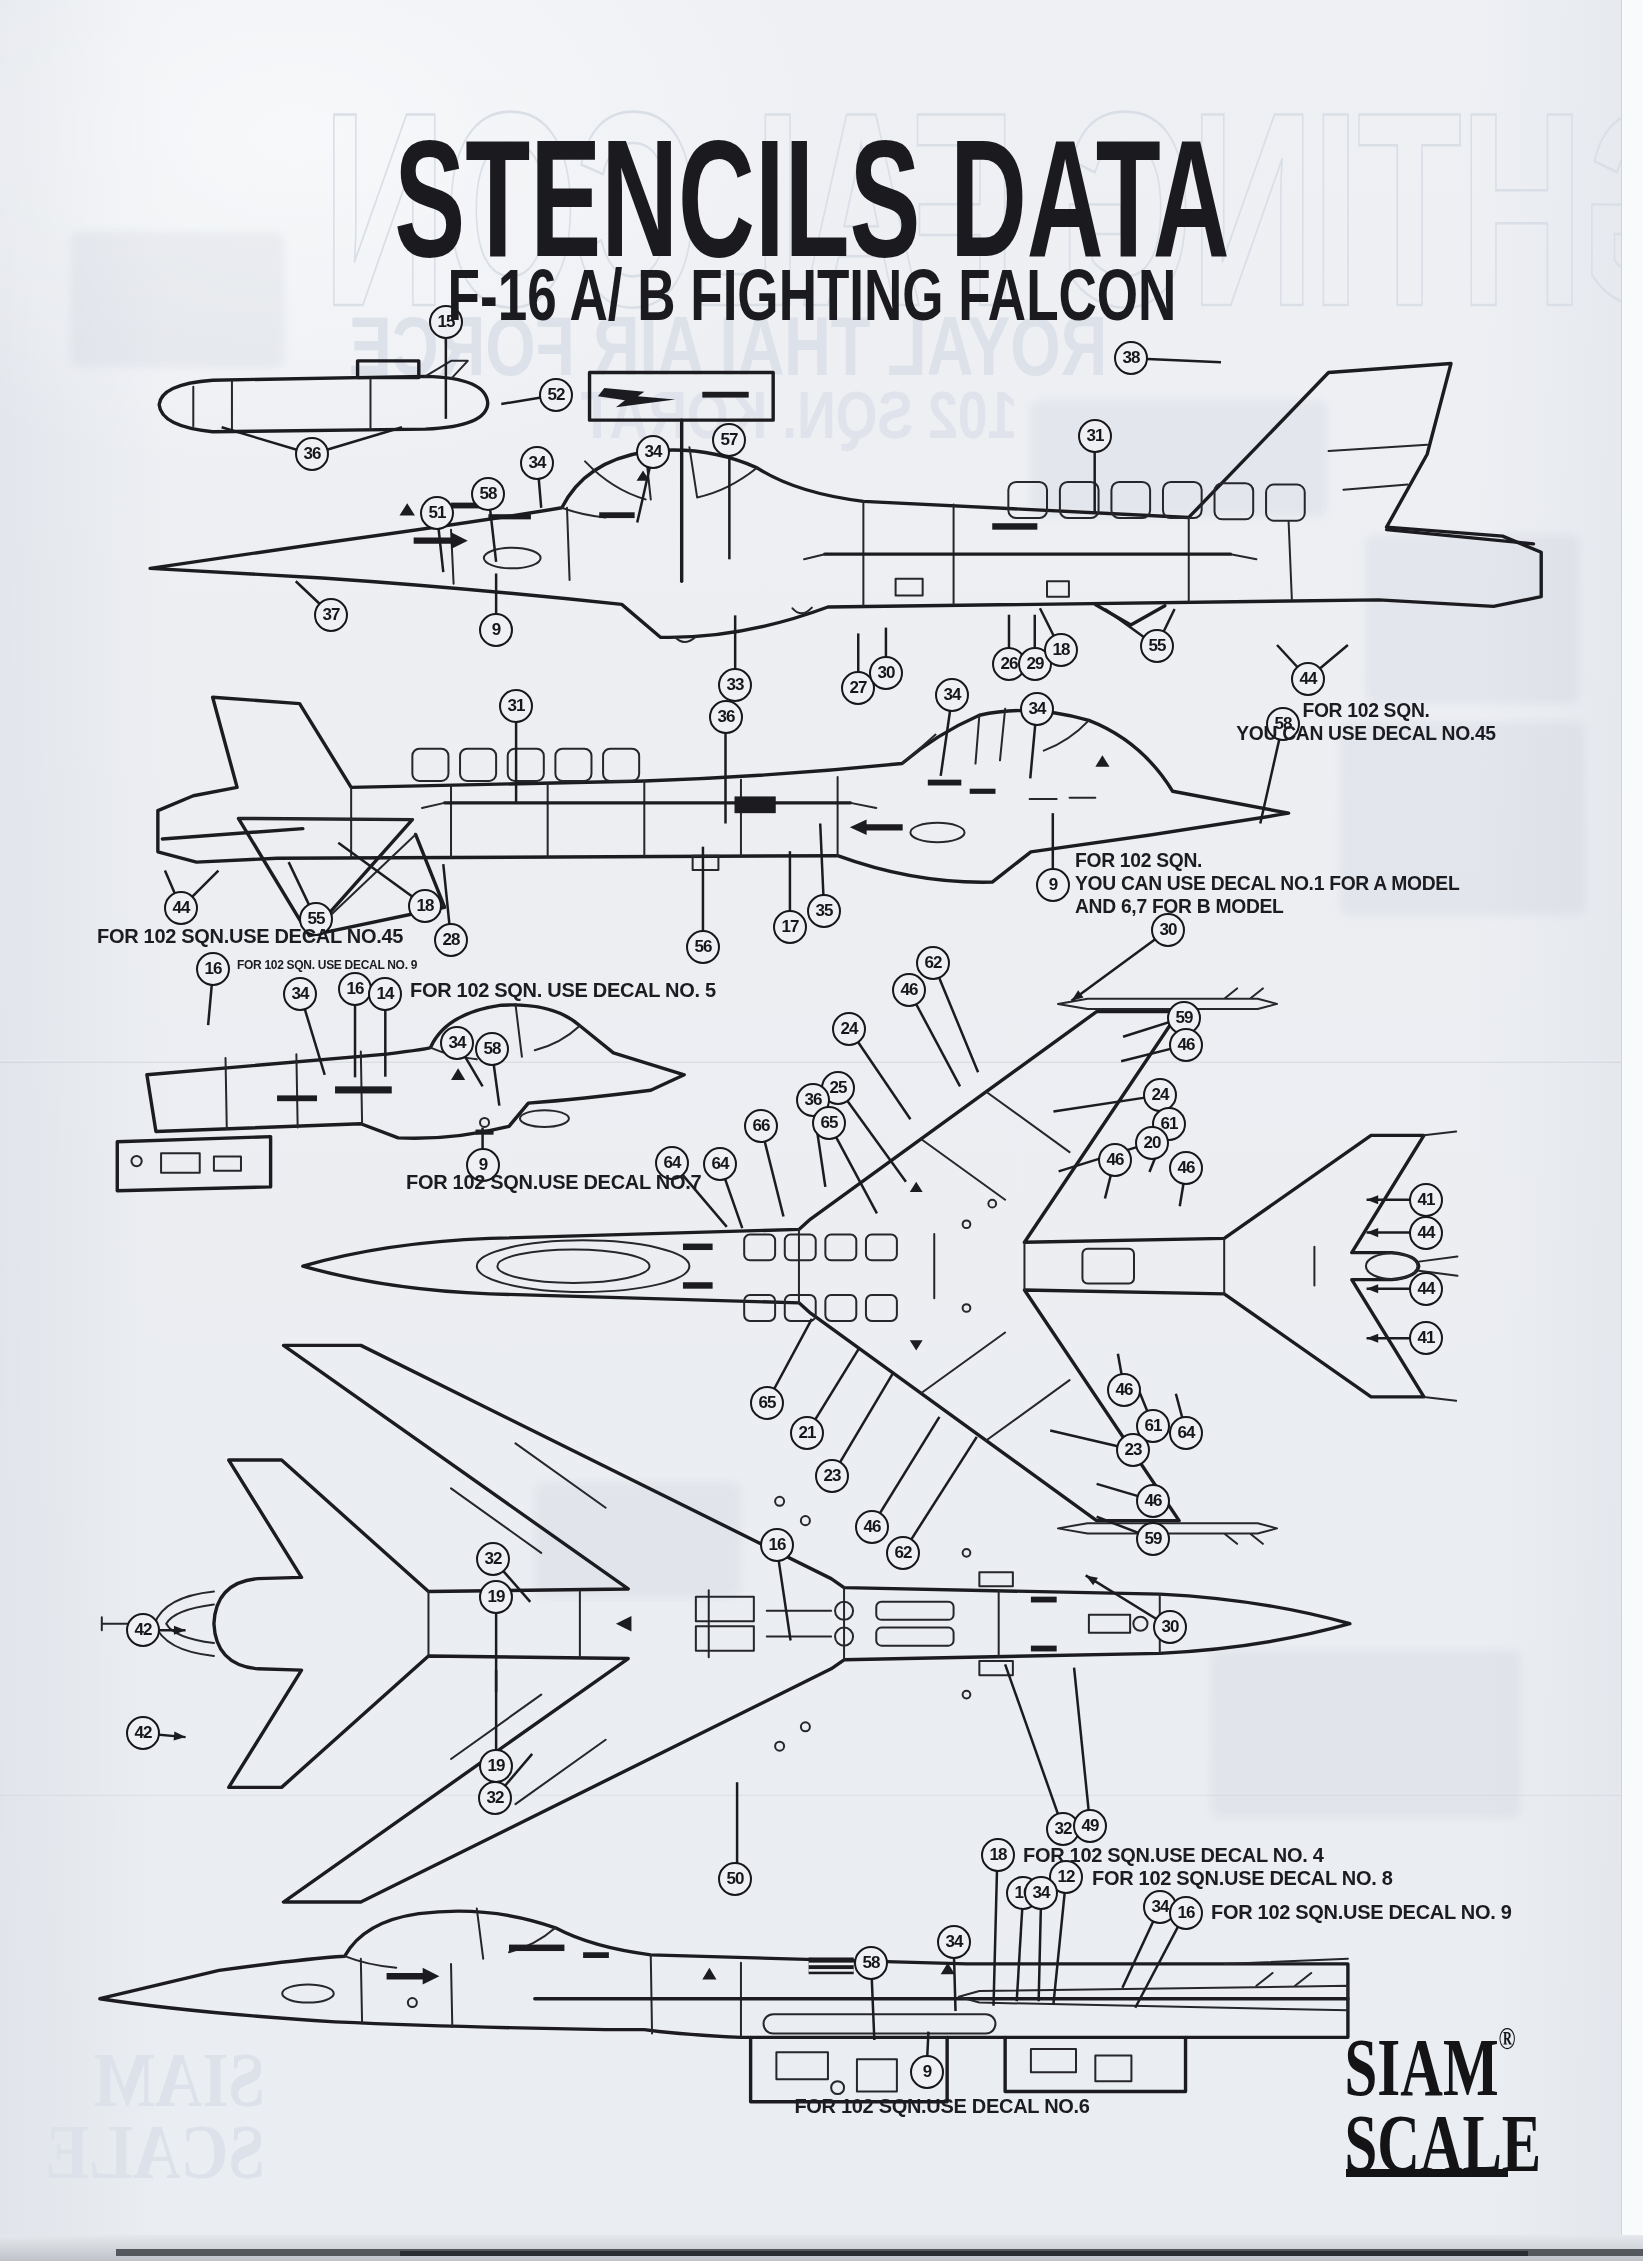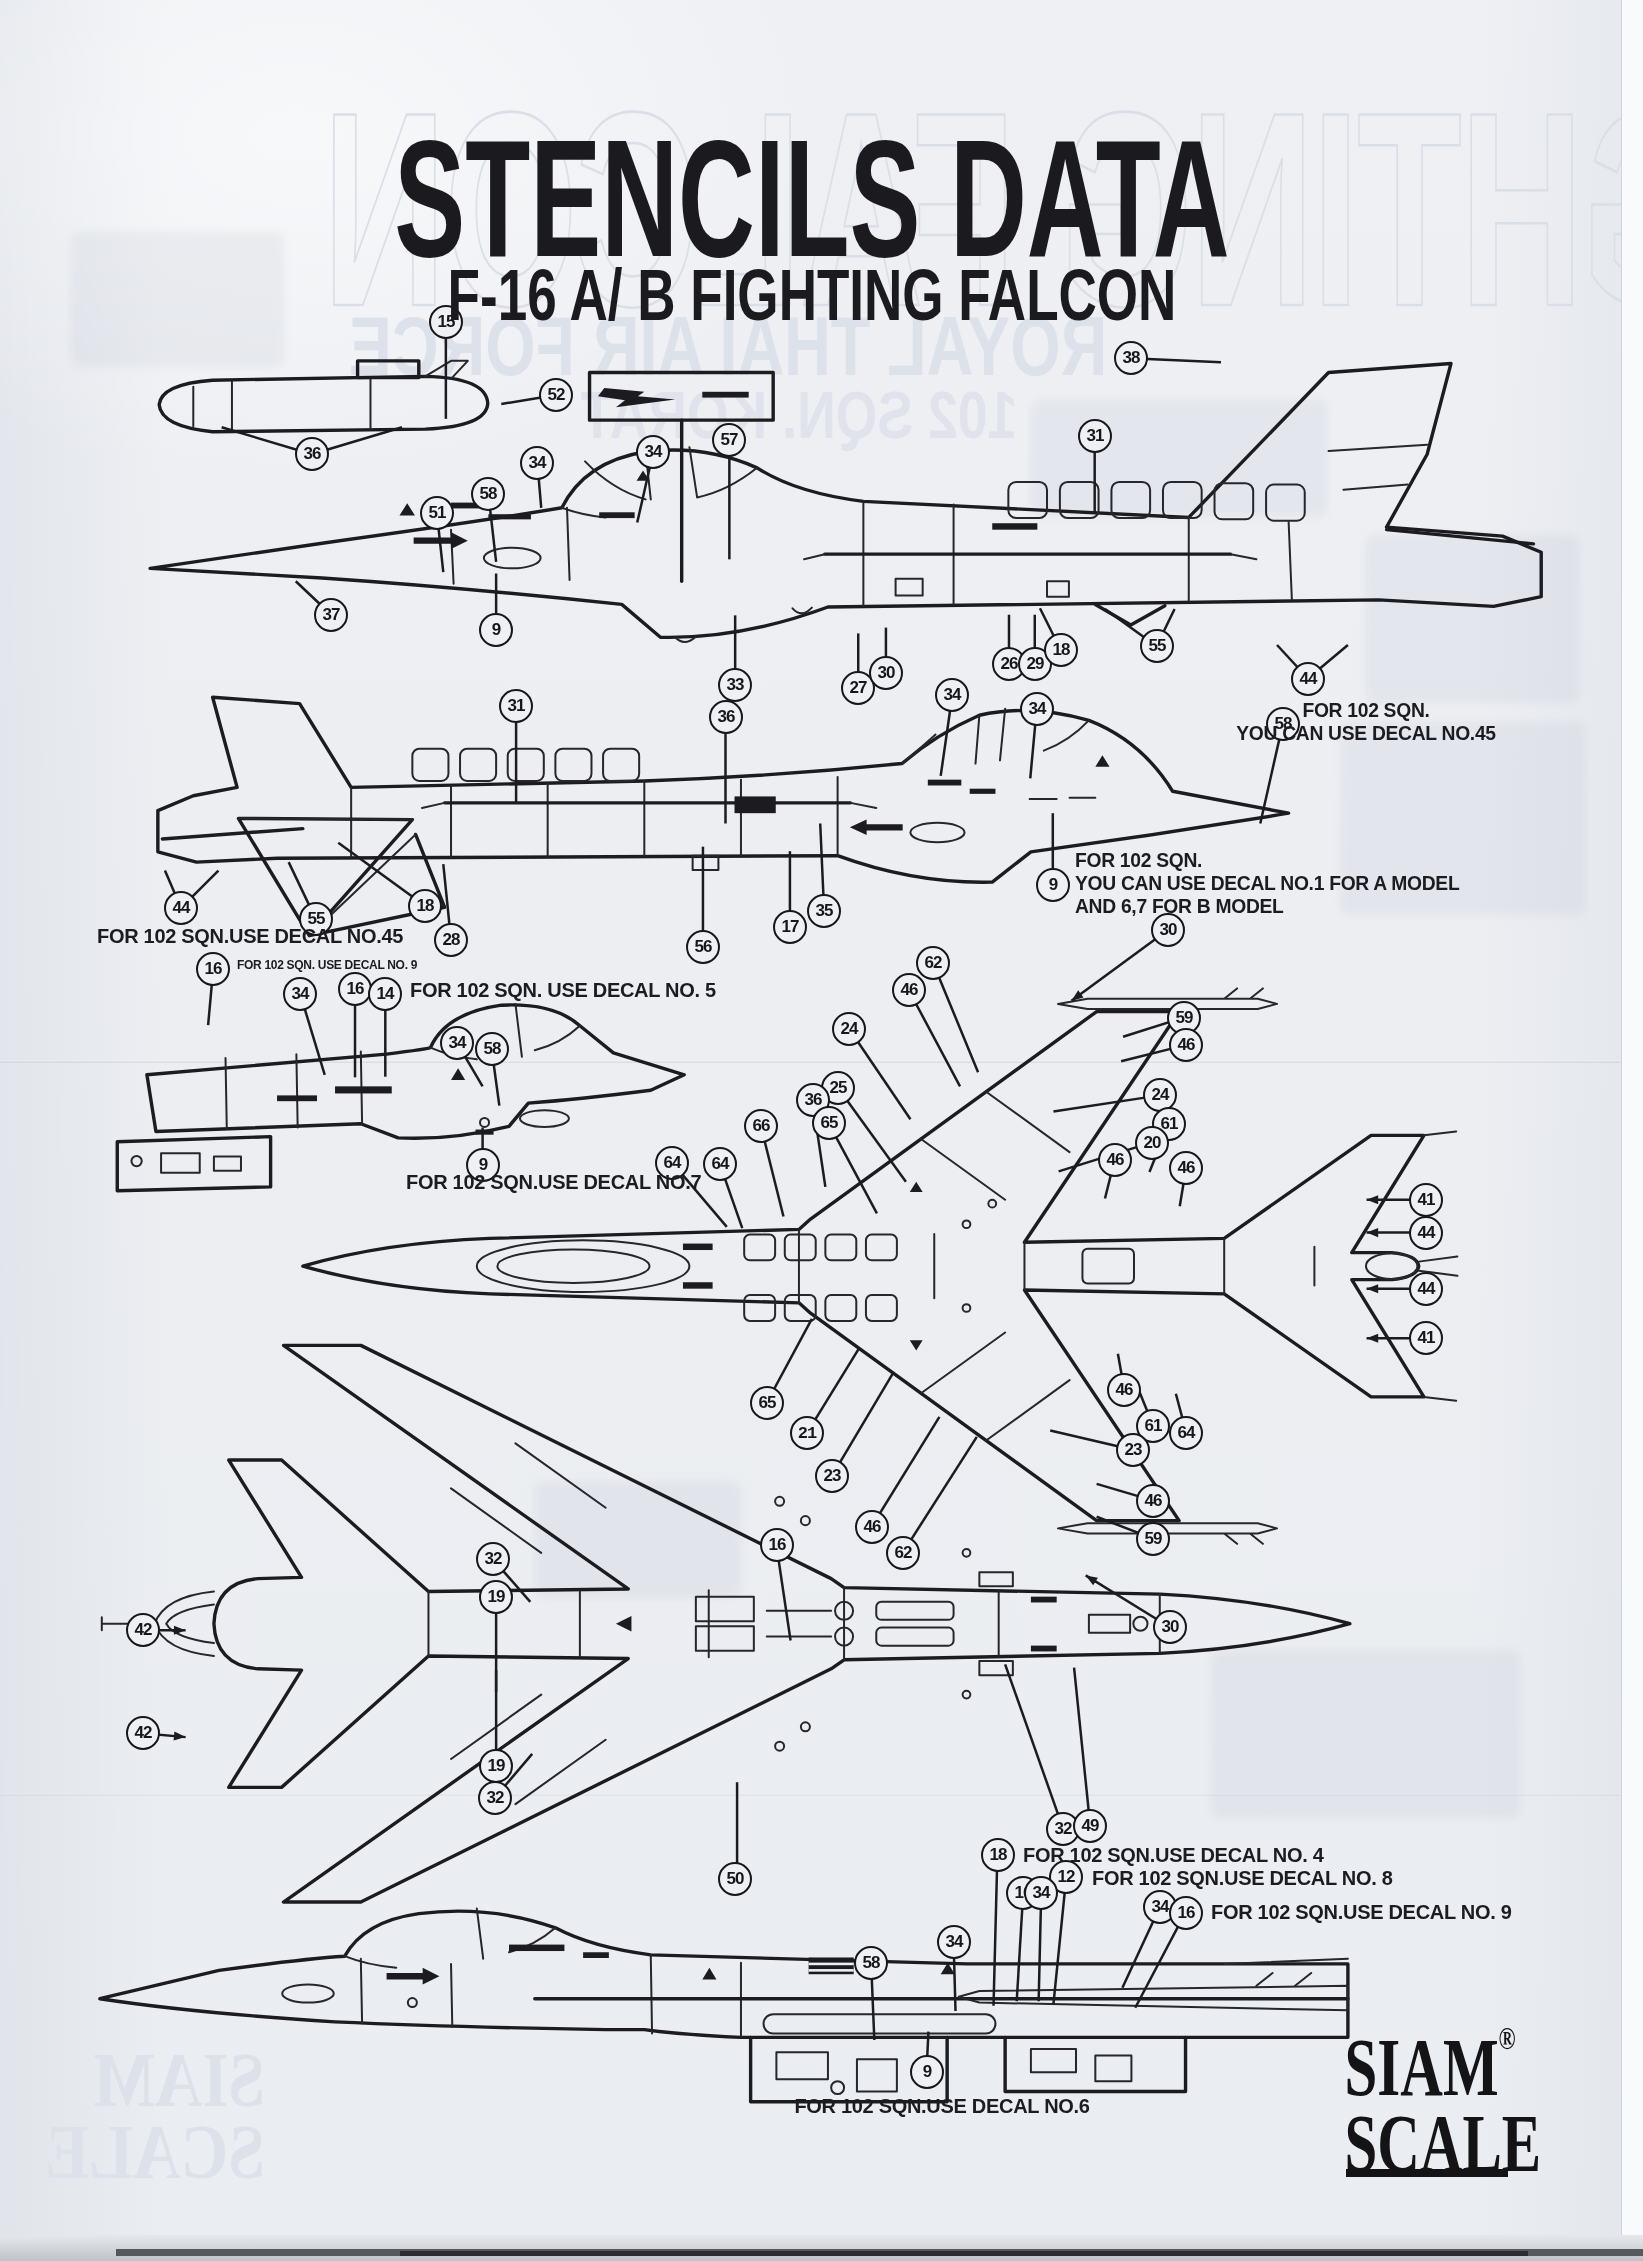--- a/index.html
+++ b/index.html
@@ -409,21 +409,21 @@
       <div class="co" style="left: 1186px; top: 1168px;">46</div>
       <div class="co" style="left: 1426px; top: 1200px;">41</div>
       <div class="co" style="left: 1426px; top: 1233px;">44</div>
       <div class="co" style="left: 1426px; top: 1289px;">44</div>
       <div class="co" style="left: 1426px; top: 1338px;">41</div>
       <div class="co" style="left: 1124px; top: 1390px;">46</div>
       <div class="co" style="left: 1153px; top: 1426px;">61</div>
       <div class="co" style="left: 1186px; top: 1433px;">64</div>
       <div class="co" style="left: 1133px; top: 1450px;">23</div>
       <div class="co" style="left: 767px; top: 1403px;">65</div>
-      <div class="co" style="left: 807px; top: 1433px; font-family: Liberation Mono, monospace;">21</div>
+      <div class="co" style="left: 807px; top: 1433px;">21</div>
       <div class="co" style="left: 832px; top: 1476px;">23</div>
       <div class="co" style="left: 872px; top: 1527px;">46</div>
       <div class="co" style="left: 903px; top: 1553px;">62</div>
       <div class="co" style="left: 1153px; top: 1501px;">46</div>
       <div class="co" style="left: 1153px; top: 1539px;">59</div>
       <div class="co" style="left: 1170px; top: 1627px;">30</div>
       <div class="co" style="left: 777px; top: 1545px;">16</div>
       <div class="co" style="left: 493px; top: 1559px;">32</div>
       <div class="co" style="left: 496px; top: 1597px;">19</div>
       <div class="co" style="left: 143px; top: 1630px;">42</div>

